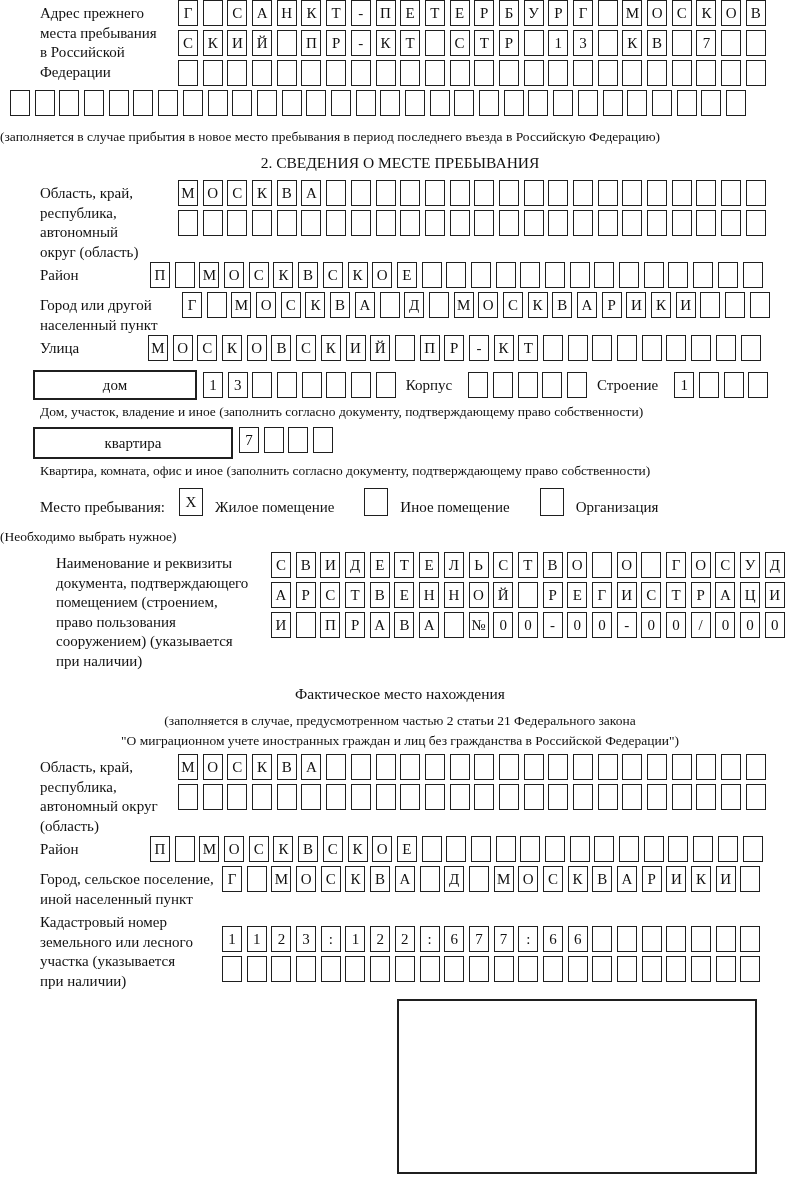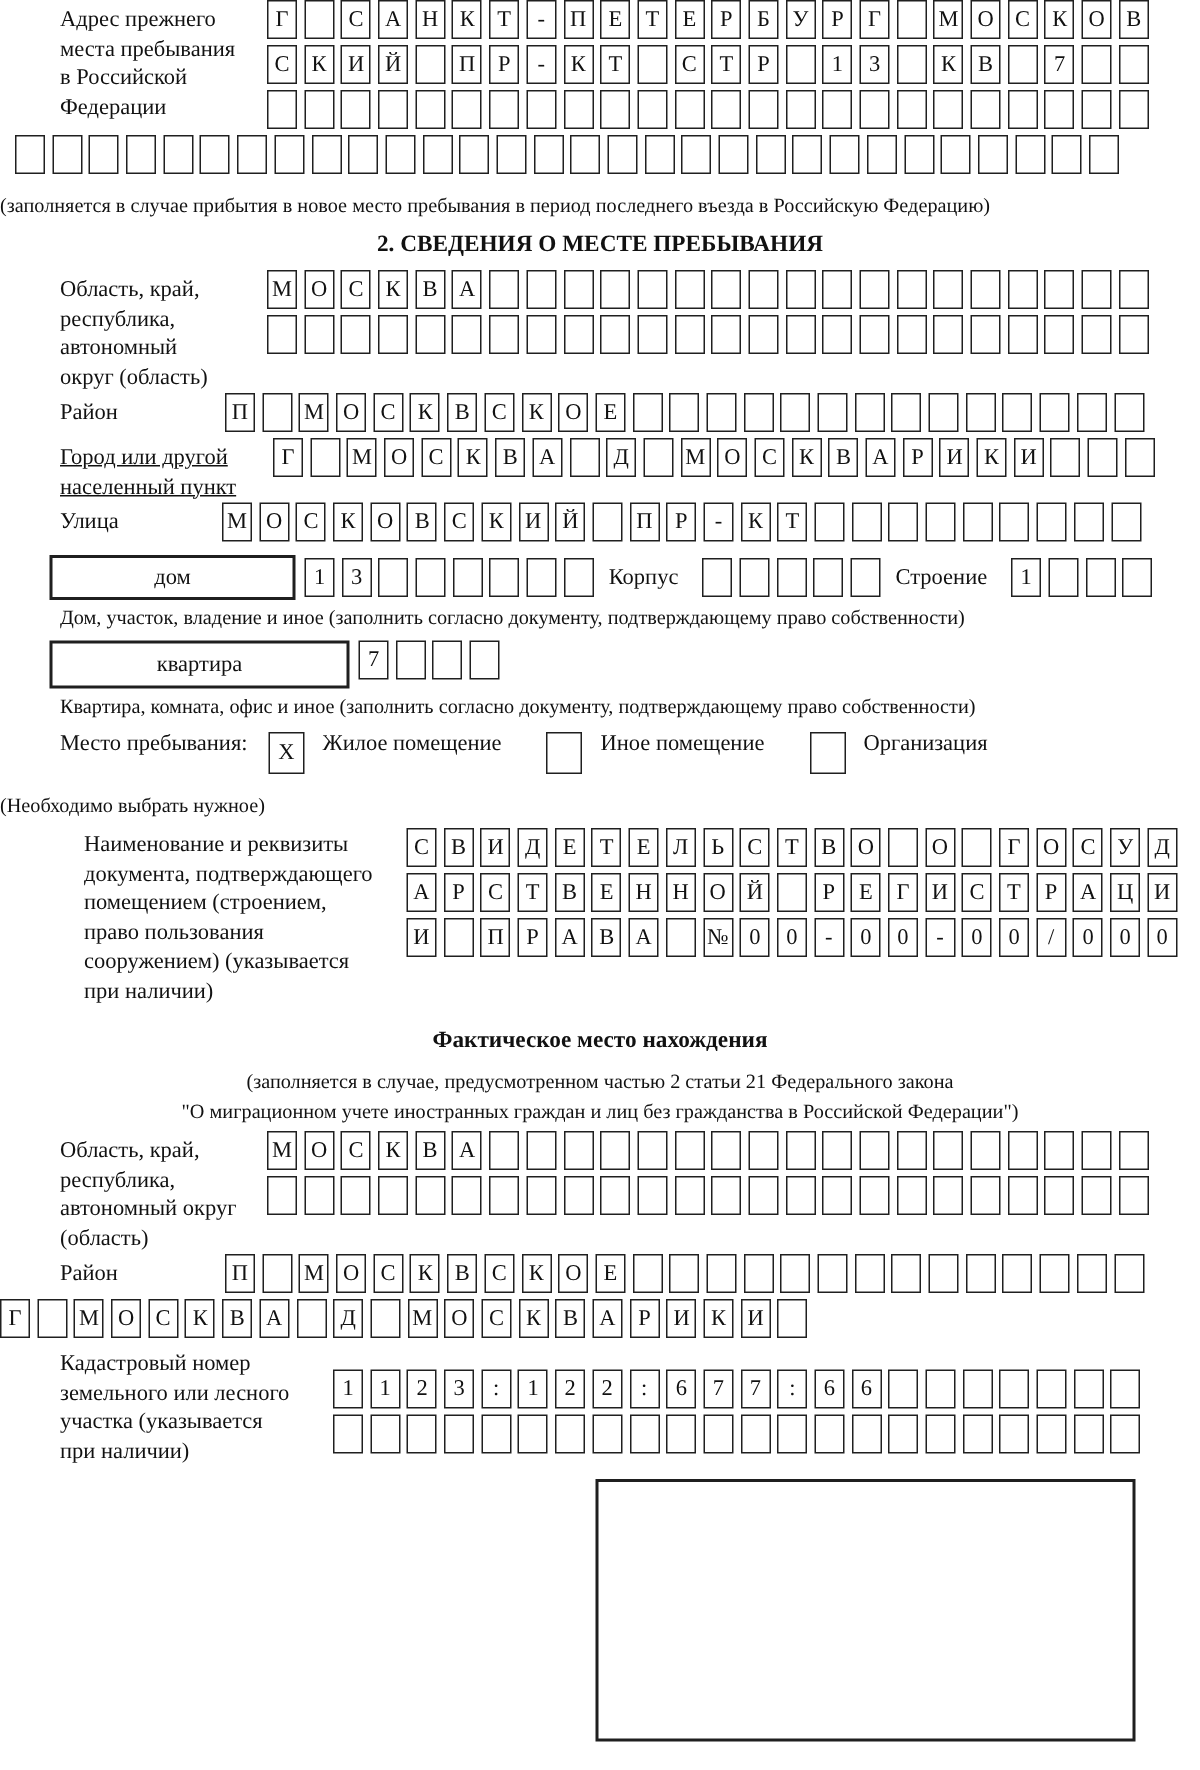--- a/index.html
+++ b/index.html
@@ -11,53 +11,53 @@
   }
   .page { width:800px; padding:0 0 10px 0; position:relative; }
 
   .header-note { text-align:right; padding:16px 58px 0 0; font-size:15px; }
 
   .frow { display:flex; align-items:flex-start; }
   .lbl { margin-left:40px; font-size:15px; line-height:19.5px; padding-top:4px; flex:none; }
   .lbl-w138 { width:138px; }
   .lbl-w110 { width:110px; }
   .lbl-w108 { width:108px; }
-  .lbl-w142 { width:142px;text-decoration:underline; }
+  .lbl-w142 { width:142px; }
   .lbl-w182 { width:182px; }
   .lbl-w215 { width:215px; }
 
   .cells { display:flex; gap:4.7px; margin-bottom:4px; flex:none; }
   .cell {
     width:20px; height:26px; flex:none;
     border:1.7px solid #1f1f1f;
     display:flex; align-items:center; justify-content:center;
     font-size:15px; line-height:1; background:#fff;
   }
   .grids { flex:none; }
 
   .full-row { margin-left:10px; margin-top:0; }
 
   .caption { text-align:left; font-size:13.5px; margin-top:12px; line-height:18px; }
   .caption-left { margin-left:40px; font-size:13.5px; line-height:18px; margin-top:1px; margin-bottom:3px; }
 
-  .sec-title { text-align:center; font-weight:bold; font-size:15.5px; margin:8px 0 8px 0; }
+  .sec-title { text-align:center; font-weight:normal; font-size:15.5px; margin:8px 0 8px 0; }
 
   .house-row { display:flex; align-items:center; margin:5px 0 3px 33px; }
   .bigbox {
     border:2px solid #1f1f1f; height:30px; display:flex;
     align-items:center; justify-content:center; font-size:15px; flex:none;
   }
   .bigbox-dom { width:164px;text-align:center; }
   .bigbox-kv { width:200px; height:32px; }
   .inline-lbl { font-size:15px; margin:0 10px; flex:none; }
   .house-row .cells, .apt-row .cells { margin-bottom:0; margin-left:6px; }
 
   .apt-row { display:flex; margin:6px 0 3px 33px; }
 
-  .chk-row { display:flex; align-items:flex-start; margin:8px 0 2px 40px; font-size:15px; }
+  .chk-row { display:flex; align-items:flex-end; margin:8px 0 2px 40px; font-size:15px; }
   .chk {
     width:24px; height:28px; border:1.7px solid #1f1f1f; flex:none;
     display:flex; align-items:center; justify-content:center;
     font-size:15px; margin-left:14px;
   }
   .chk-lbl { margin-left:12px; }
   .chk-gap { margin-left:30px; }
 
   .doc-block { margin-top:6px;padding-left:16px; }
   .doc-block .lbl { padding-top:2px; }
@@ -589,20 +589,24 @@
         <span class="cell"></span>
         <span class="cell"></span>
         <span class="cell"></span>
         <span class="cell"></span>
         <span class="cell"></span>
         <span class="cell"></span>
       </div>
   </div>
 
   <div class="frow">
+    <div class="lbl lbl-w182">
+        <div>Город, сельское поселение,</div>
+        <div>иной населенный пункт</div>
+      </div>
     <div class="cells">
         <span class="cell">Г</span>
         <span class="cell"></span>
         <span class="cell">М</span>
         <span class="cell">О</span>
         <span class="cell">С</span>
         <span class="cell">К</span>
         <span class="cell">В</span>
         <span class="cell">А</span>
         <span class="cell"></span>

